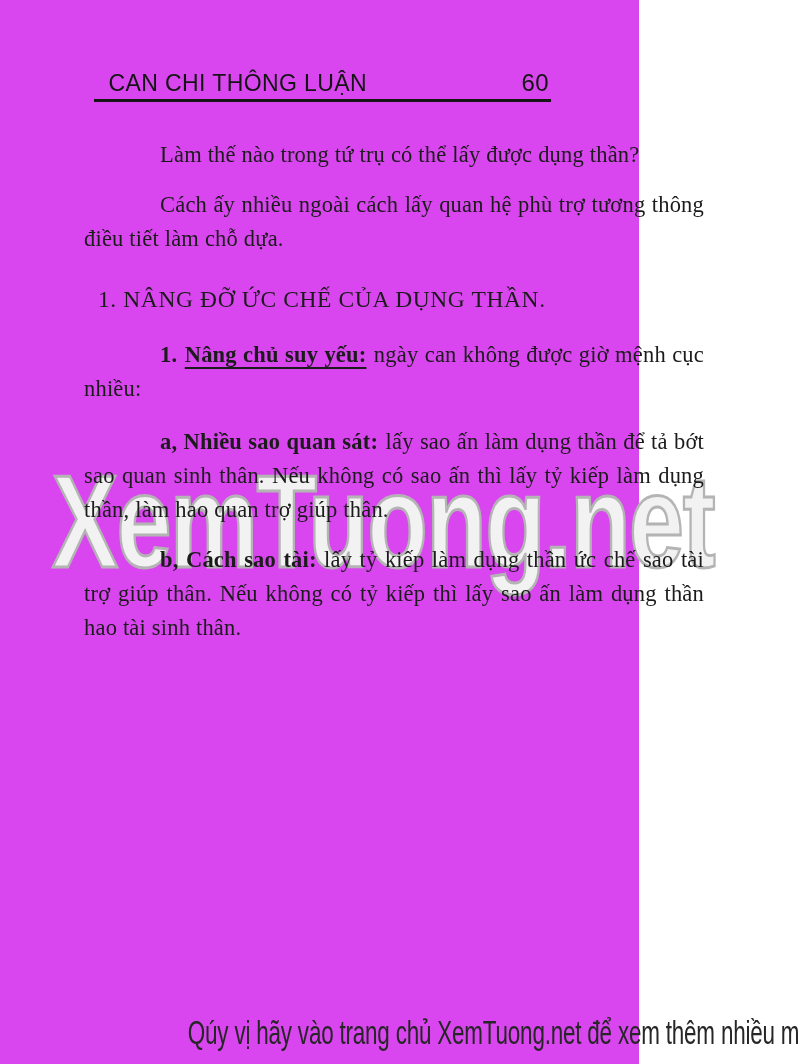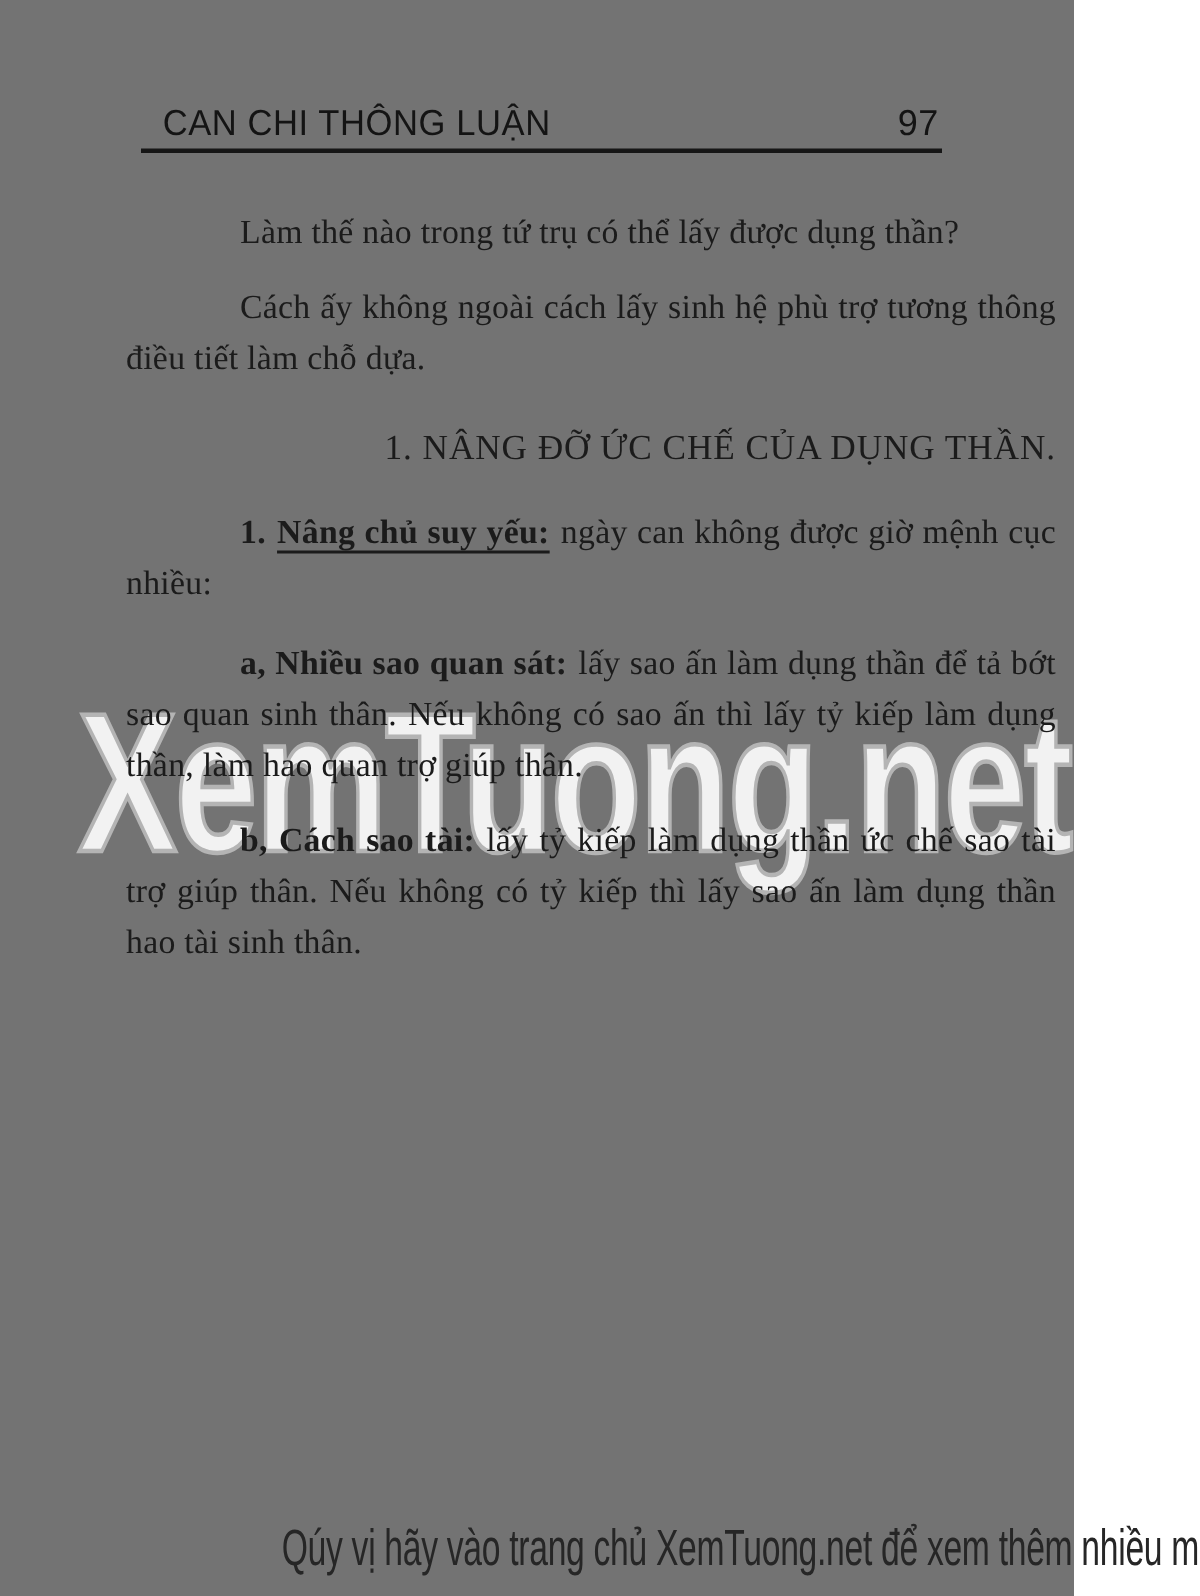--- a/index.html
+++ b/index.html
@@ -3,21 +3,21 @@
 <meta charset="utf-8">
 <style>
   html,body { margin:0; padding:0; }
   body {
     width:800px; height:1064px;
     background:#ffffff;
     font-family:"Liberation Serif", serif;
     color:#1b1b1b;
     overflow:hidden;
   }
-  .sheet { position:relative; width:716px; height:1064px; background:#737373; }
+  .sheet { position:relative; width:639px; height:1064px; background:#d946ef; }
 
   
   .header {
     position:absolute; left:95px; right:90px; top:70px;
     display:flex; justify-content:space-between; align-items:baseline;
     font-family:"Liberation Sans", sans-serif;
     font-size:24px; line-height:26px; color:#141414;
     letter-spacing:0.4px;
   }
   .header-title { padding-left:14px; transform:scaleX(0.96); transform-origin:left; }
@@ -41,21 +41,21 @@
   
   .content {
     position:absolute; left:84px; top:138px; width:620px; z-index:2;
     font-size:22.5px; line-height:34px;
     text-align:justify;
     letter-spacing:0.2px;
   }
   .content p { margin:0; text-indent:76px; }
   .content h2 {
     margin:0; font-size:23.5px; font-weight:normal; line-height:34px;
-    padding-left:14px; letter-spacing:0.6px; text-align:right;
+    padding-left:14px; letter-spacing:0.6px; text-align:left;
   }
   .mb0{margin-bottom:0 !important}
   .mb16{margin-bottom:16px !important}
   .mb19{margin-bottom:19px !important}
   .mb22{margin-bottom:22px !important}
   .mb26{margin-bottom:26px !important}
   .mb36{margin-bottom:36px !important}
   .lead { font-weight:bold; margin-right:0.33em; }
   .lead-u {
     text-decoration:underline;
@@ -76,30 +76,30 @@
     transform:scaleX(0.66); transform-origin:center top;
   }
 </style>
 </head>
 <body>
 
 <div class="sheet">
 
   <div class="header">
     <span class="header-title">CAN CHI THÔNG LUẬN</span>
-    <span class="header-page">97</span>
+    <span class="header-page">60</span>
   </div>
   <div class="rule"></div>
 
   <div class="watermark">XemTuong.net</div>
 
   <div class="content">
     <p class="mb16">Làm thế nào trong tứ trụ có thể lấy được dụng thần?</p>
 
-    <p class="mb26">Cách ấy không ngoài cách lấy sinh hệ phù trợ tương thông điều tiết làm chỗ dựa.</p>
+    <p class="mb26">Cách ấy nhiều ngoài cách lấy quan hệ phù trợ tương thông điều tiết làm chỗ dựa.</p>
 
     <h2 class="mb22">1. NÂNG ĐỠ ỨC CHẾ CỦA DỤNG THẦN.</h2>
 
 
 
 
     <p class="mb19">
       <span class="lead">1.</span><span class="lead lead-u">Nâng chủ suy yếu:</span><span>ngày can không được giờ mệnh cục nhiều:</span>
     </p>
 

